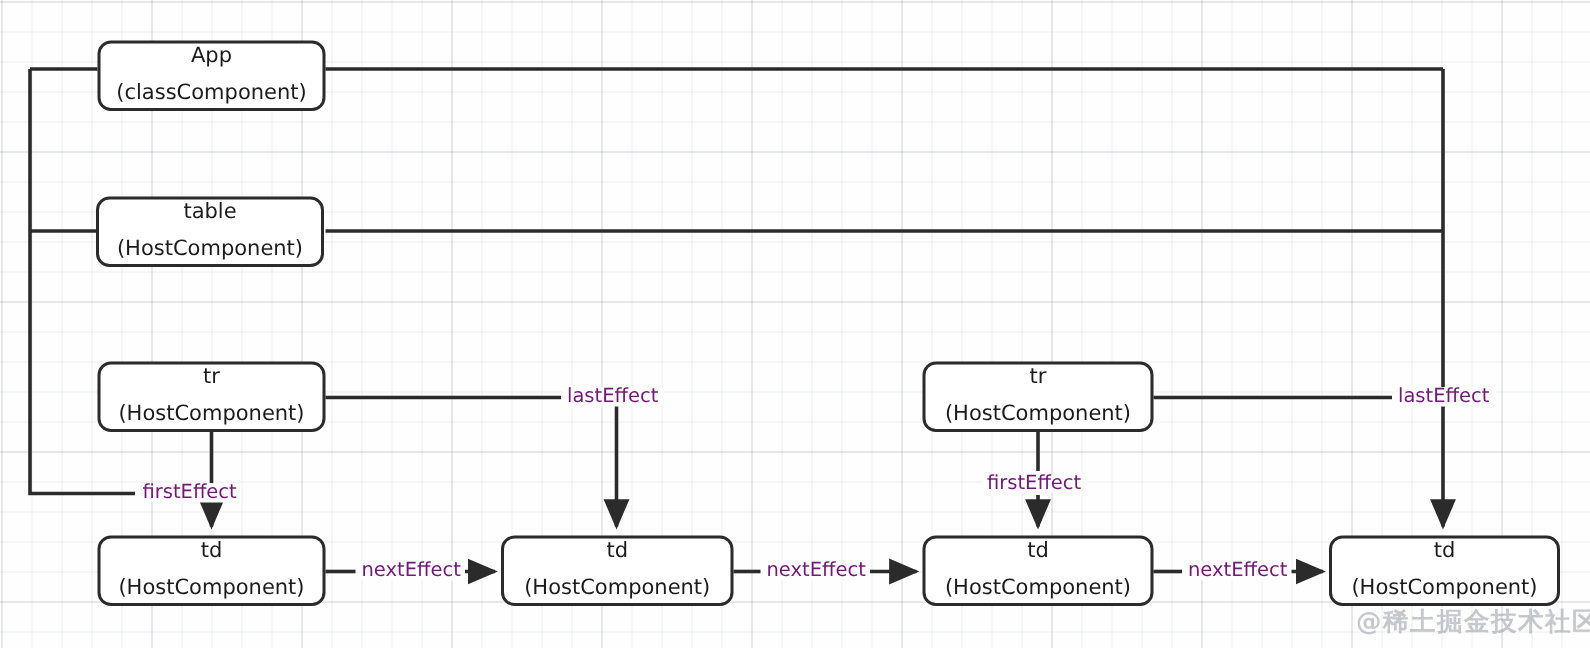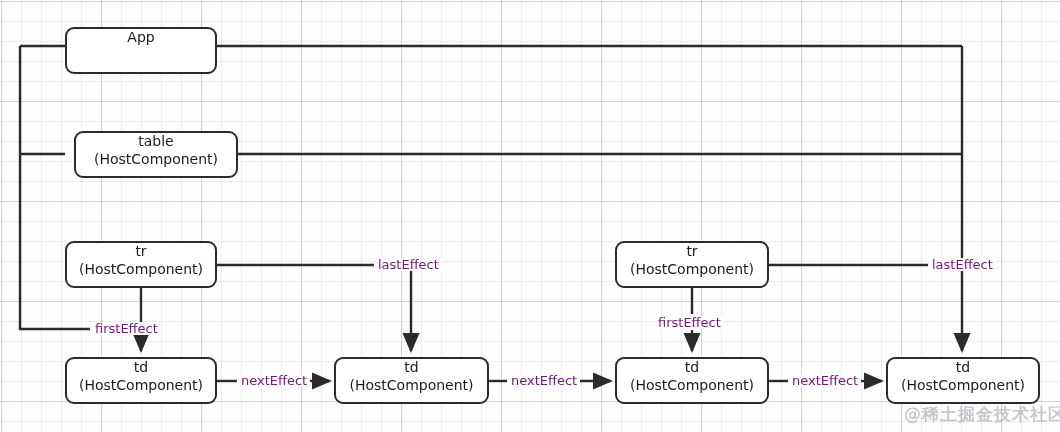--- a/index.html
+++ b/index.html
@@ -32,21 +32,21 @@
   .node {
     position: absolute;
     box-sizing: border-box;
     border: 2px solid #2b2b2b;
     border-radius: 9px;
     background: #ffffff;
     color: #1b1b1b;
     display: flex;
     flex-direction: column;
     align-items: center;
-    justify-content: flex-start;
+    justify-content: space-between;
     line-height: 1.28;
     z-index: 3;
   }
   .node .n-title {
     font-size: 14px;
   }
   .node .n-sub {
     font-size: 14px;
   }
   .edge-label {
@@ -108,23 +108,24 @@
       <path d="M489,381 L507,381"></path>
       <path d="M576,381 L611,381" marker-end="url(#arrowhead)"></path>
 
       <path d="M769,381 L788,381"></path>
       <path d="M857,381 L882,381" marker-end="url(#arrowhead)"></path>
     </g>
   </svg>
 
   <div class="node" style="left:65px; top:27px; width:152px; height:47px;">
     <span class="n-title">App</span>
+    <span class="n-sub">(classComponent)</span>
   </div>
 
-  <div class="node" style="left:74px; top:131px; width:164px; height:47px;">
+  <div class="node" style="left:64px; top:131px; width:152px; height:47px;">
     <span class="n-title">table</span>
     <span class="n-sub">(HostComponent)</span>
   </div>
 
   <div class="node" style="left:65px; top:241px; width:152px; height:47px;">
     <span class="n-title">tr</span>
     <span class="n-sub">(HostComponent)</span>
   </div>
 
   <div class="node" style="left:615px; top:241px; width:154px; height:47px;">

